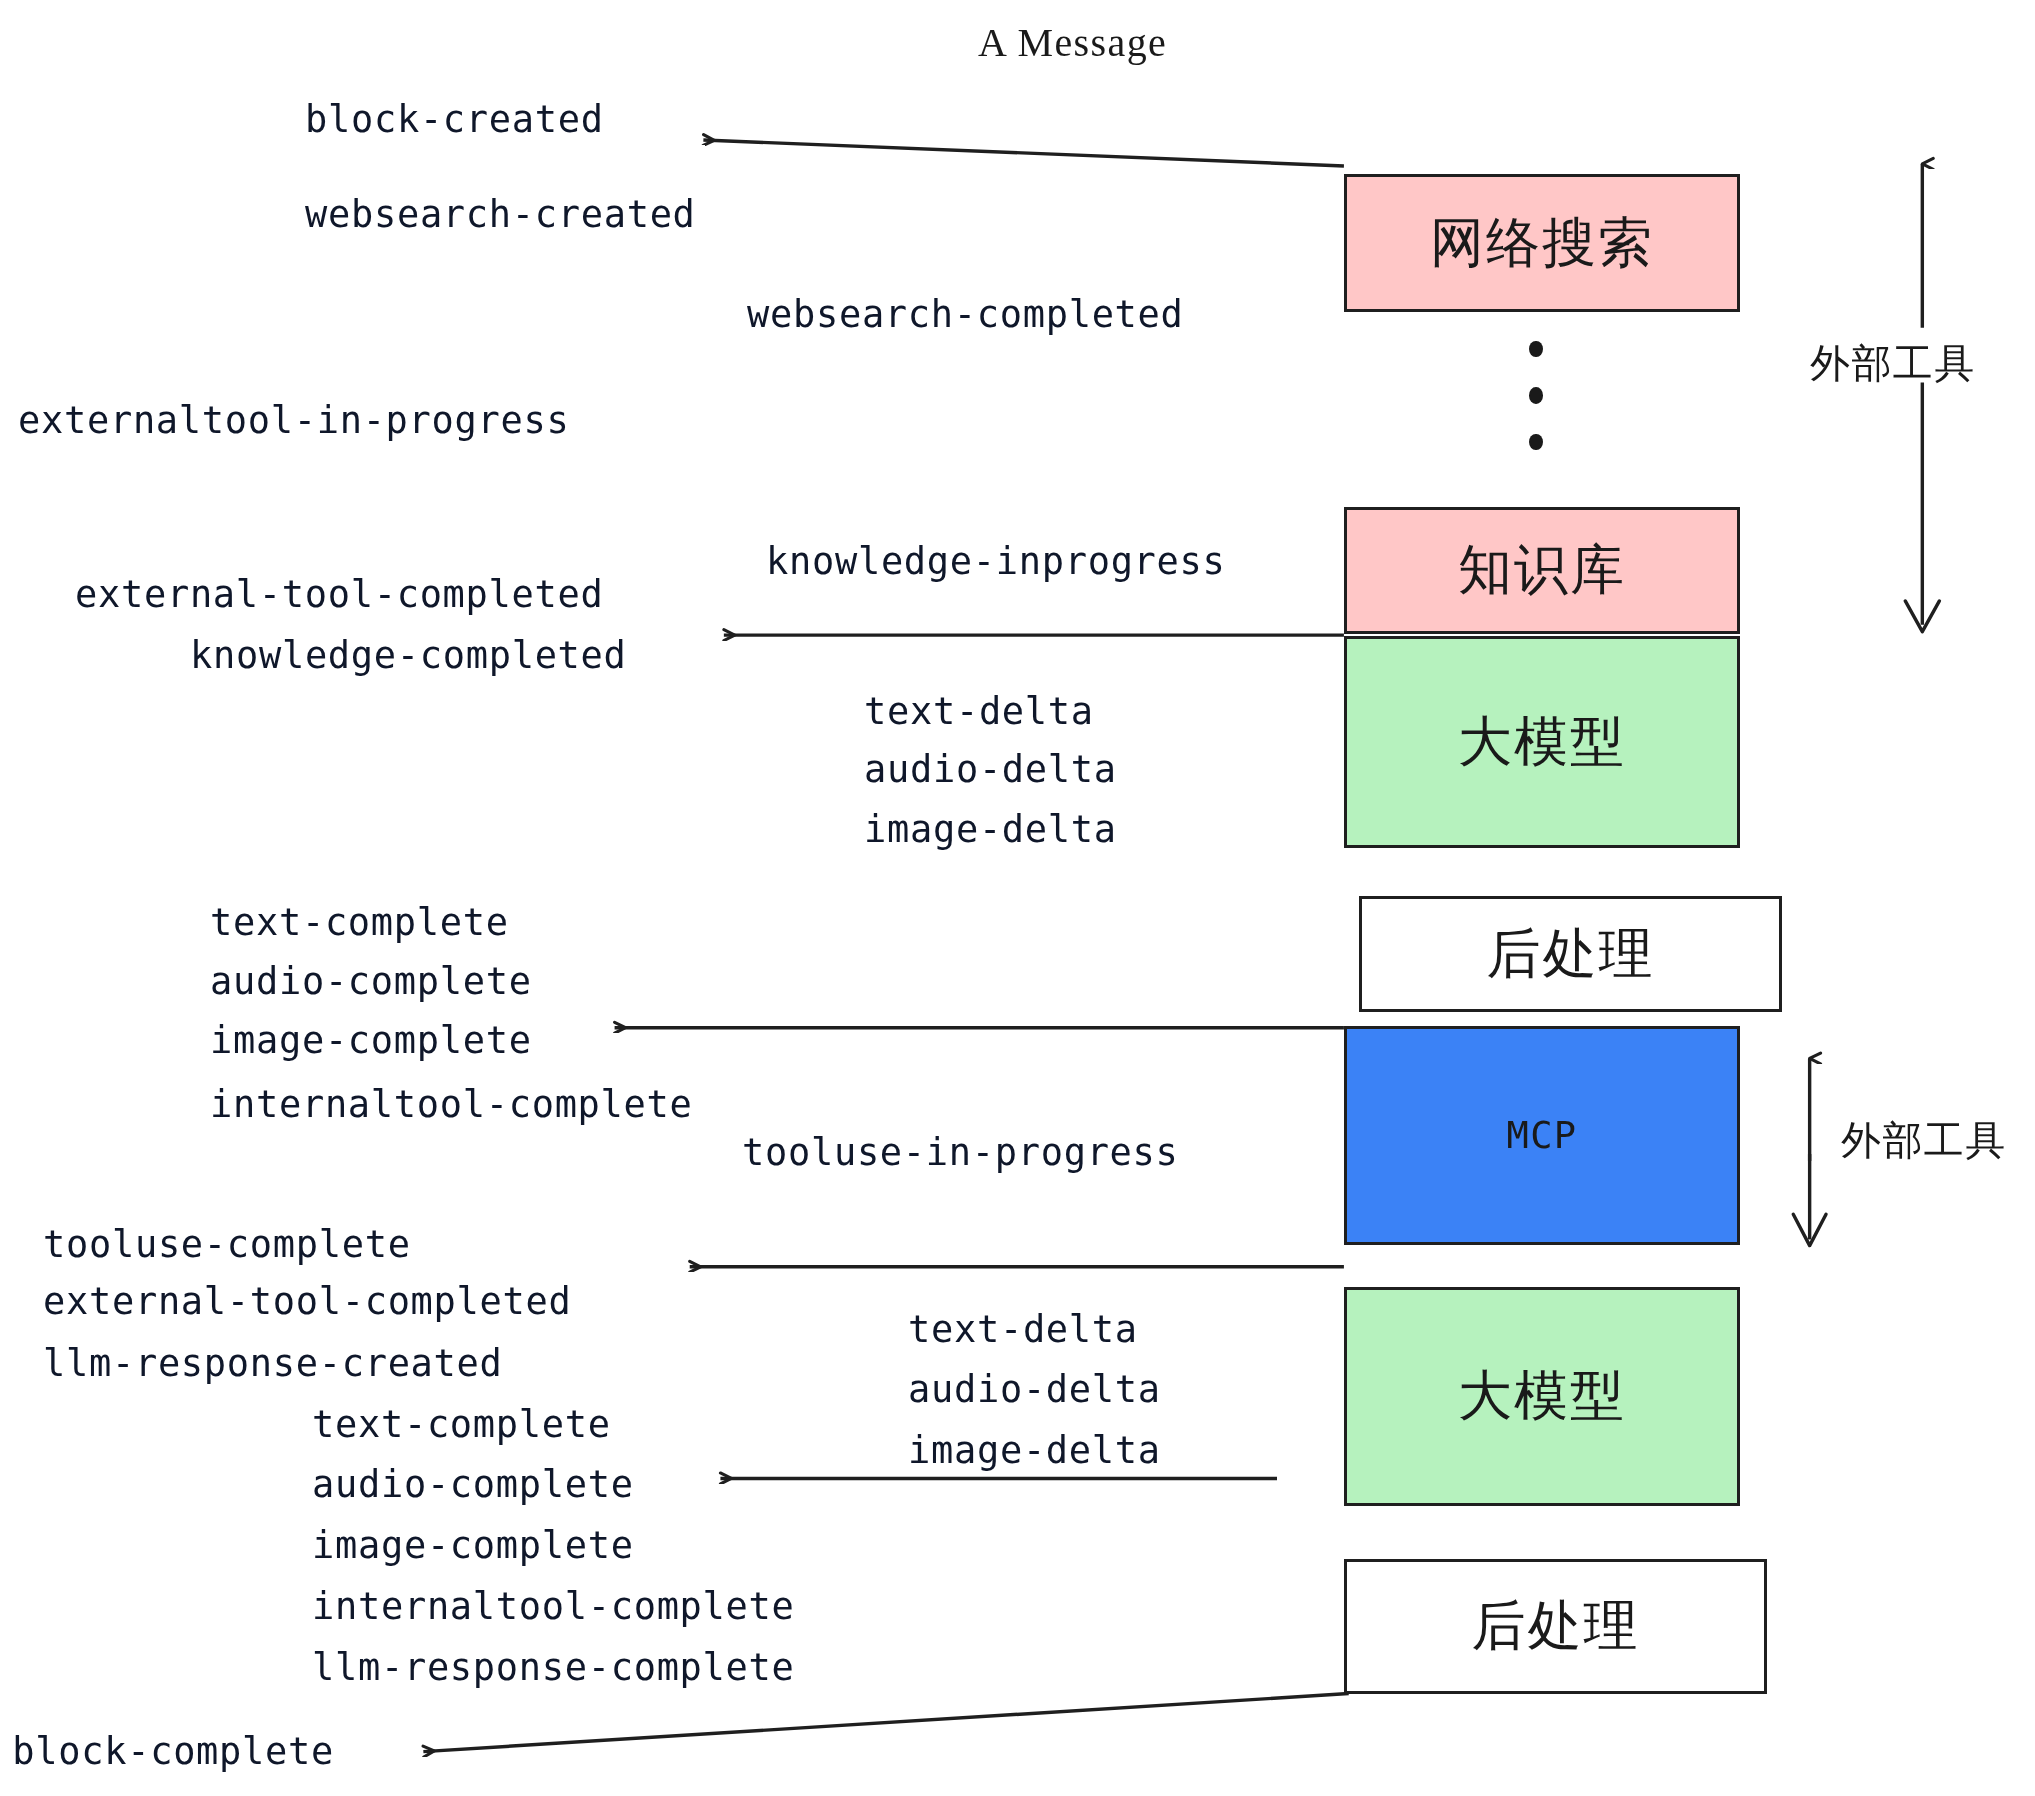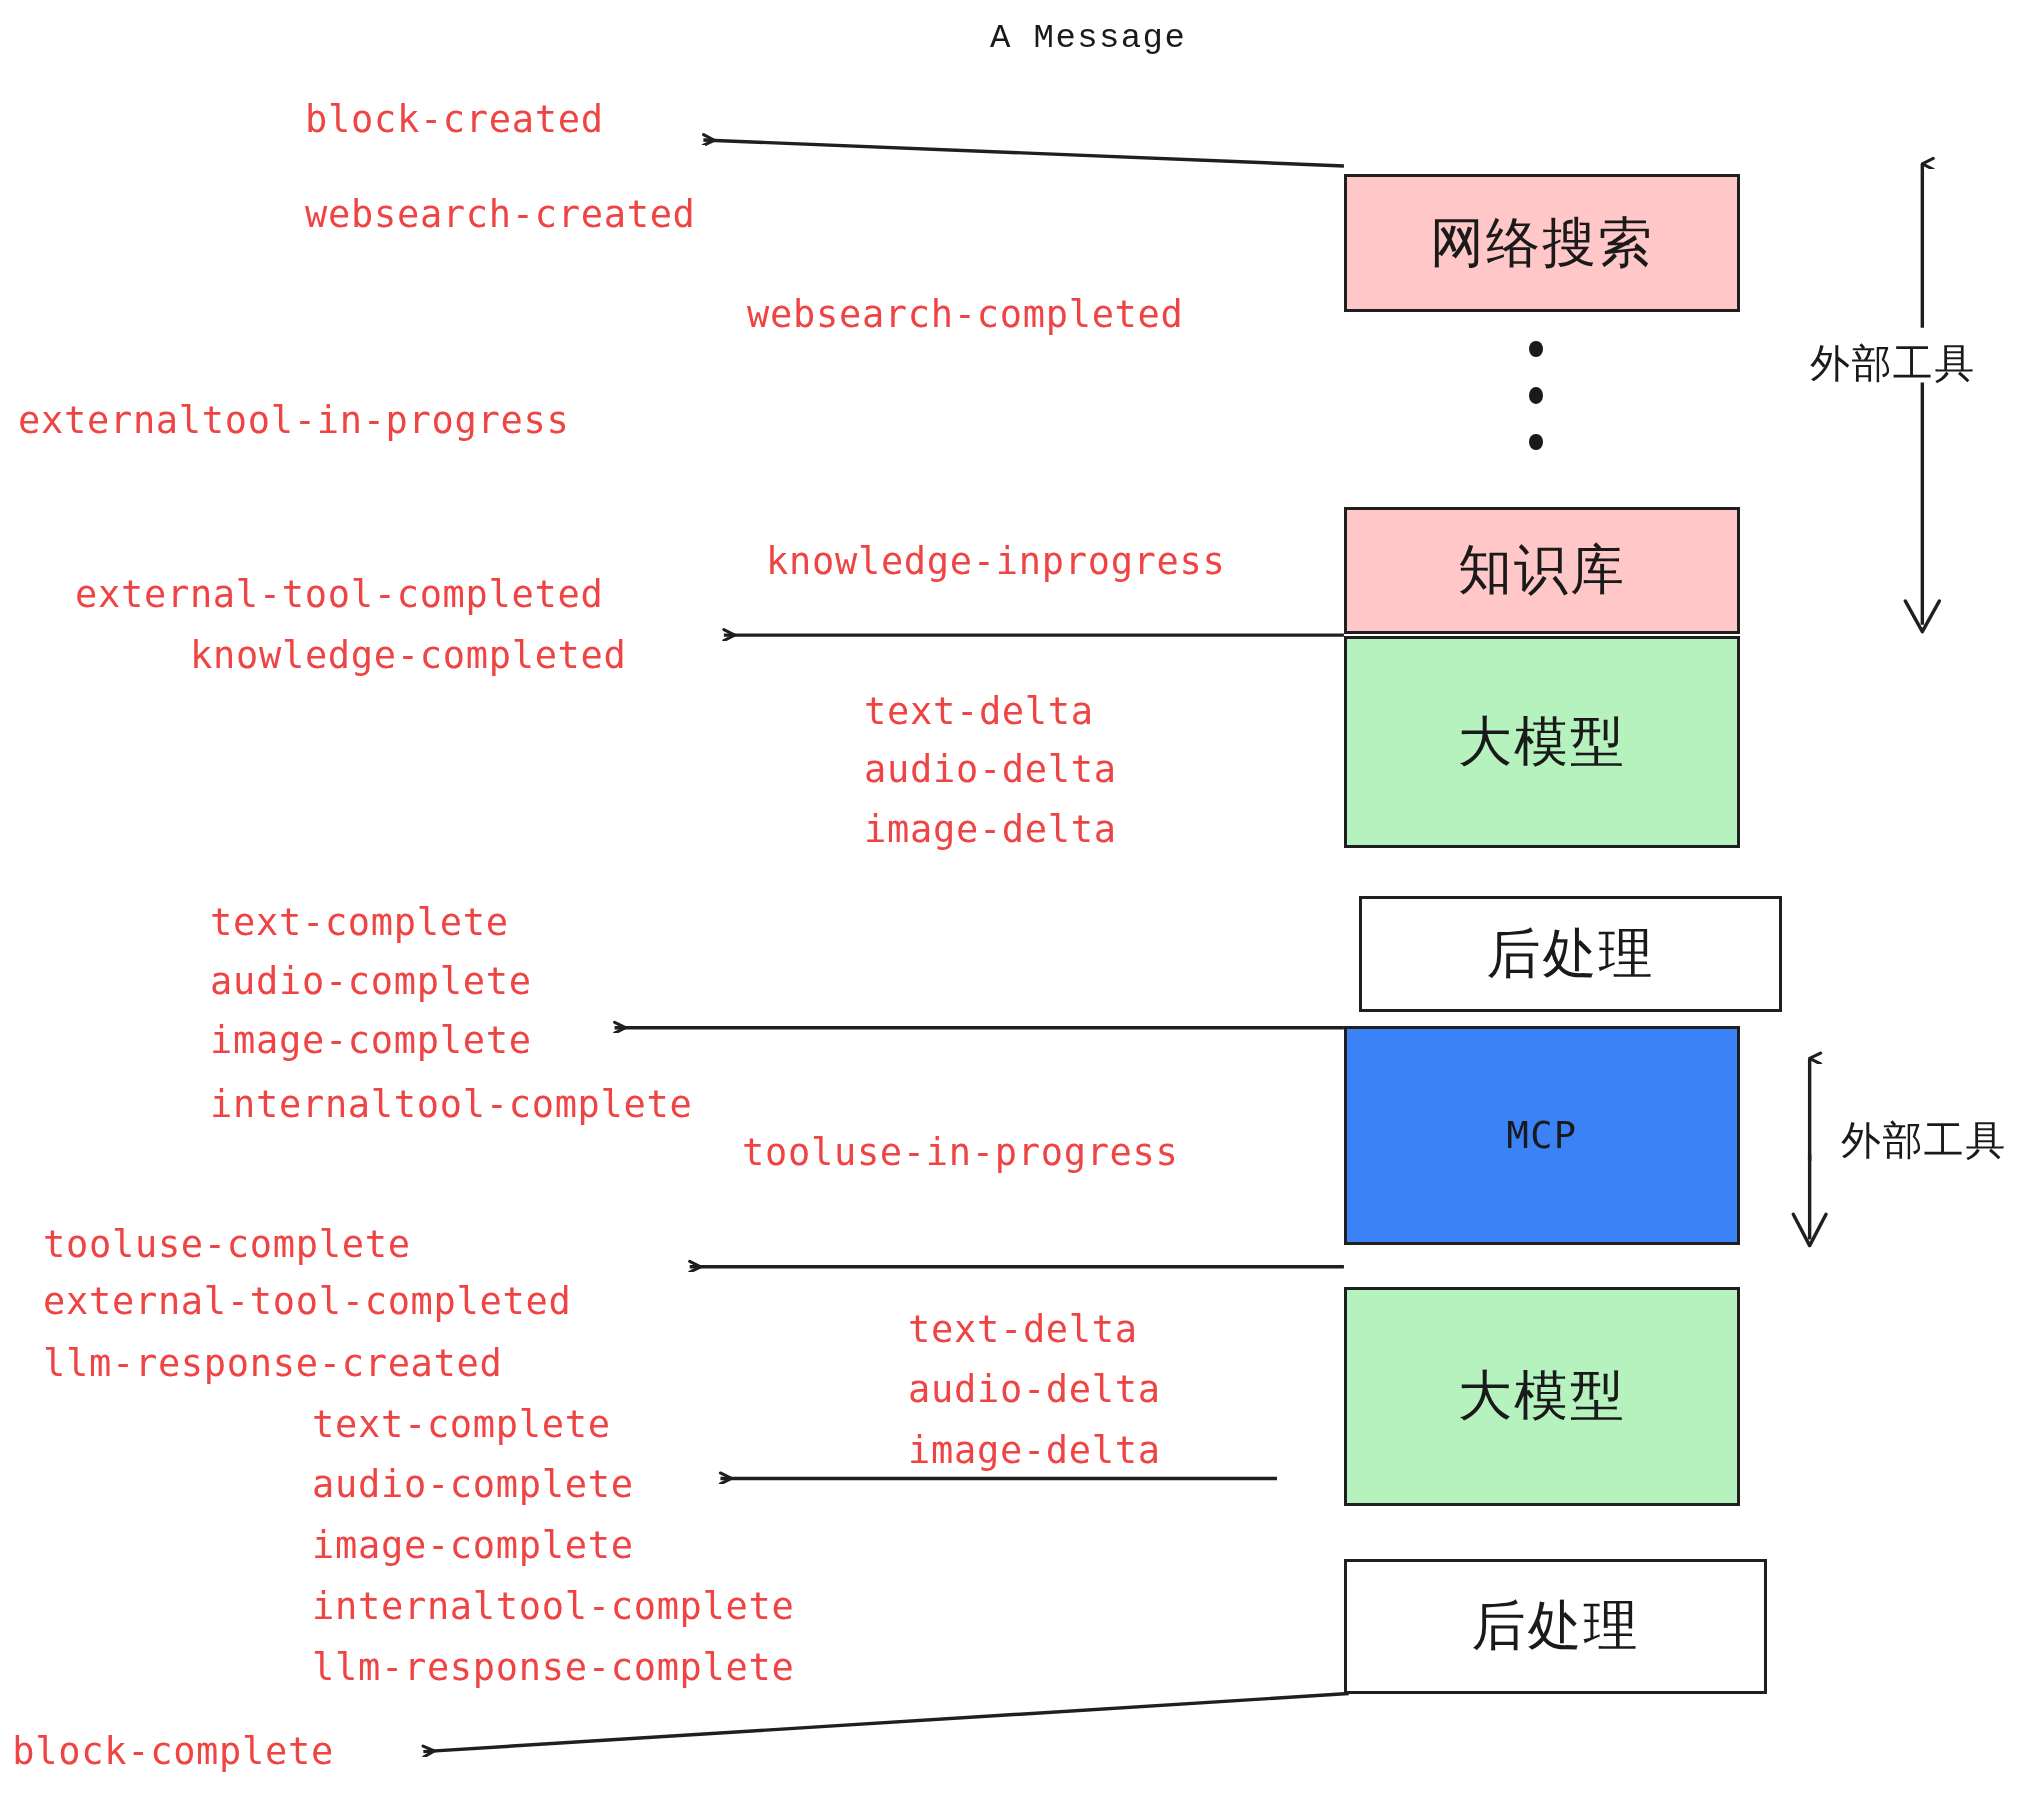--- a/index.html
+++ b/index.html
@@ -18,34 +18,33 @@
   #svg-layer {
     position: absolute;
     left: 0;
     top: 0;
     width: 2035px;
     height: 1796px;
   }
   .ev {
     position: absolute;
     white-space: nowrap;
-    color: #ef4444;
+    color: #0f172a;
     font-family: "DejaVu Sans Mono", "Liberation Mono", monospace;
     font-size: 37px;
     letter-spacing: 0.7px;
     line-height: 1;
   }
   .title {
     position: absolute;
     white-space: nowrap;
     color: #1a1a1a;
-    font-family: Liberation Mono, monospace;
-    font-size: 34px;
+    font-family: Liberation Serif, serif;
+    font-size: 40px;
     letter-spacing: 1.4px;
-    margin-left: 12px;
   }
   .node {
     position: absolute;
     box-sizing: border-box;
     border: 3.4px solid #1f1f1f;
     display: flex;
     align-items: center;
     justify-content: center;
     color: #1a1a1a;
   }

